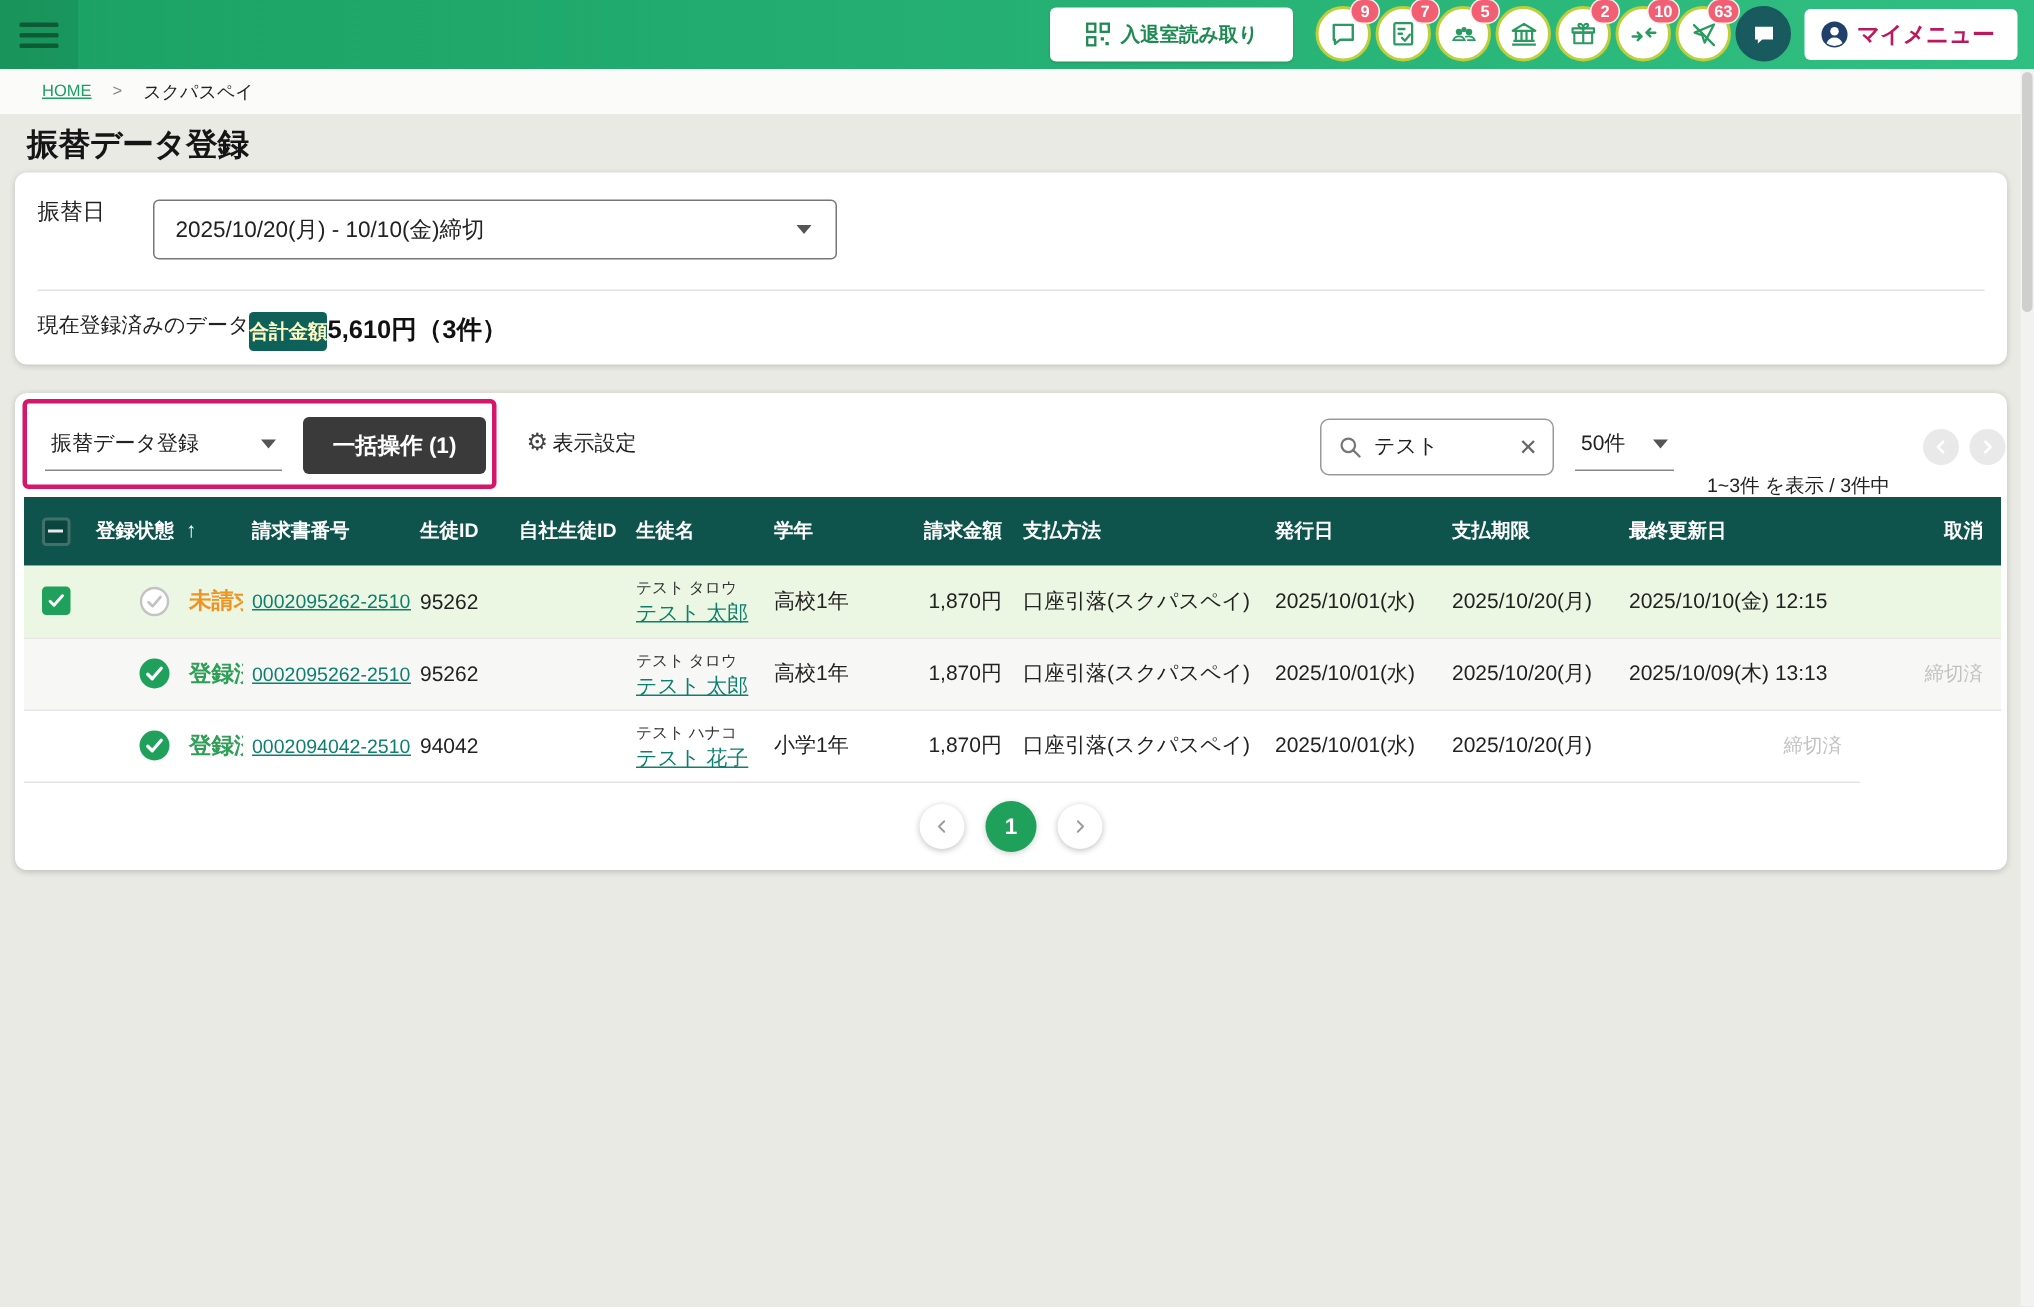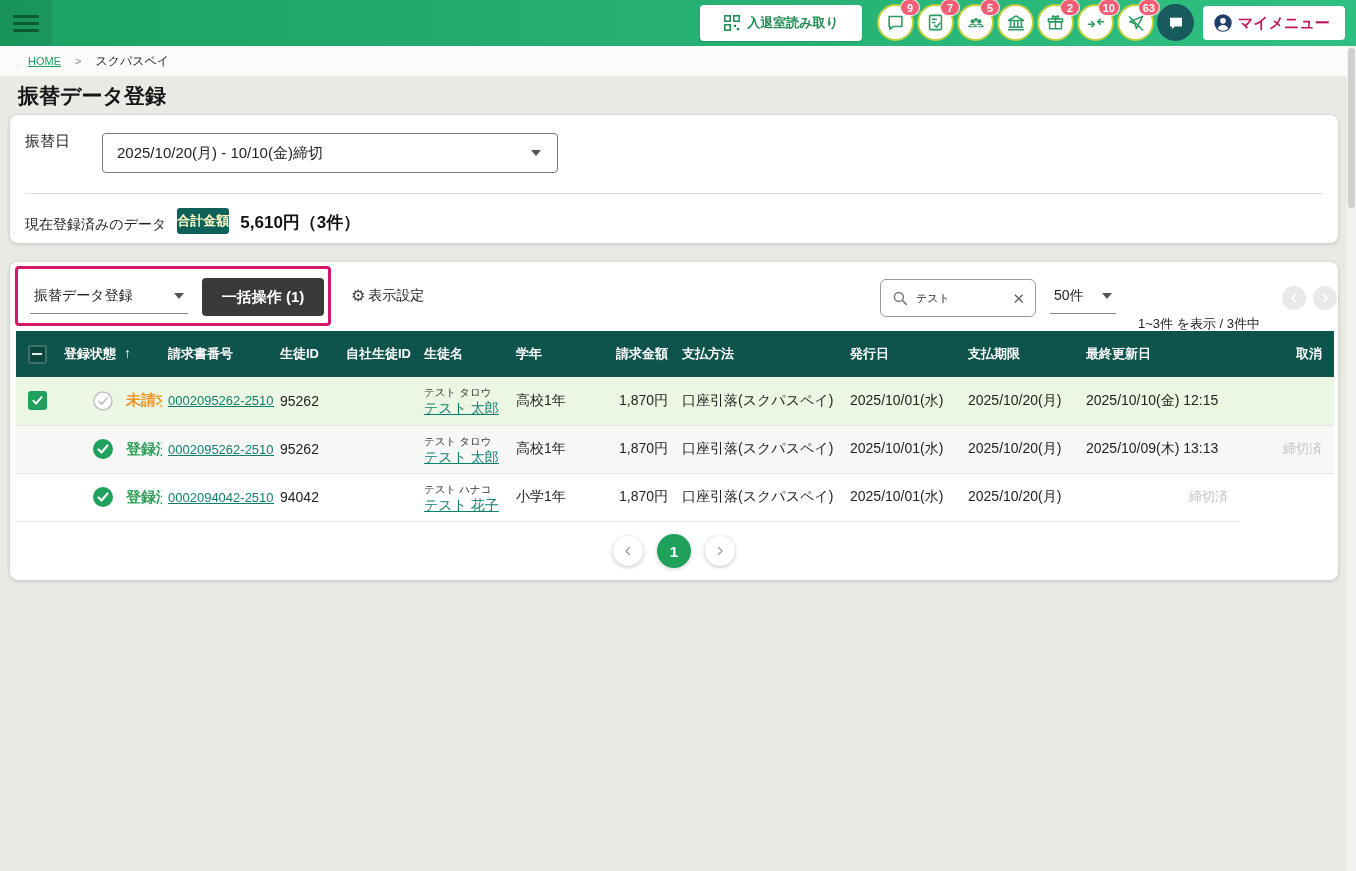--- a/index.html
+++ b/index.html
@@ -42,42 +42,42 @@
     box-shadow:0 1px 4px rgba(0,0,0,.18); }
   .card1 { top:115px; height:128px; }
   .card2 { top:262px; height:318px; }
   .date-label { position:absolute; left:15px; top:17px; font-size:15px;font-family:Liberation Serif, serif; }
   .select-outlined { position:absolute; left:92px; top:18px; width:456px; height:40px;
     border:1px solid #777; border-radius:4px; display:flex; align-items:center;
     justify-content:space-between; padding:0 16px 0 14px; font-size:15px; cursor:pointer; }
   .caret { width:0; height:0; border-left:5px solid transparent; border-right:5px solid transparent;
     border-top:6px solid #555; }
   .divider { position:absolute; left:15px; right:15px; top:78px; height:1px; background:#e0e0e0; }
-  .total-row { position:absolute; left:15px; top:93px; display:flex; align-items:flex-end; gap:11px; }
+  .total-row { position:absolute; left:15px; top:93px; display:flex; align-items:flex-start; }
   .total-row .lbl { font-size:14px; }
   .total-badge { background:#0e6158; color:#fef9c3; font-size:13px; font-weight:bold;
     padding:4px 0; border-radius:3px; }
   .total-value { font-size:17px; font-weight:bold; color:#111; }
   
   .pink-box { position:absolute; left:5px; top:4px; width:316px; height:60px;
     border:3px solid #d4176a; border-radius:4px; }
   .select-standard { position:absolute; display:flex; align-items:center;
     justify-content:space-between; border-bottom:1px solid #888; font-size:14px;
     padding:0 4px; cursor:pointer; }
   .action-select { left:12px; top:9px; width:158px; height:36px; }
   .bulk-btn { position:absolute; left:184px; top:9px; width:122px; height:38px;
     background:#3a3a3a; color:#fff; border:none; border-radius:4px; font-size:15px;
     font-weight:bold; cursor:pointer; }
   .display-settings { position:absolute; left:341px; top:25px; display:flex;
     align-items:center; gap:3px; font-size:14px; cursor:pointer; }
   .gear { font-size:16px; color:#444; line-height:1; }
   .search-box { position:absolute; left:870px; top:17px; width:156px; height:38px;
     border:1px solid #999; border-radius:6px; display:flex; align-items:center;
     gap:7px; padding:0 10px; background:#fff; }
-  .search-box input { border:none; outline:none; flex:1; min-width:0; font-size:11px;
+  .search-box input { border:none; outline:none; flex:1; min-width:0; font-size:14px;
     font-family:inherit; color:#222; }
   .clear-x { color:#666; font-size:15px; cursor:pointer; line-height:1; }
   .pagesize { left:1040px; top:16px; width:66px; height:36px; }
   .range { position:absolute; left:1128px; top:29px; font-size:13px;margin-top:24px; }
   .nav-circ { position:absolute; top:24px; width:24px; height:24px; border-radius:50%;
     background:#e9e9e9; border:none; display:flex; align-items:center; justify-content:center;
     cursor:pointer; }
   
   table { position:absolute; left:6px; top:69px; width:1316px; border-collapse:collapse;
     table-layout:fixed; font-size:14px; }

